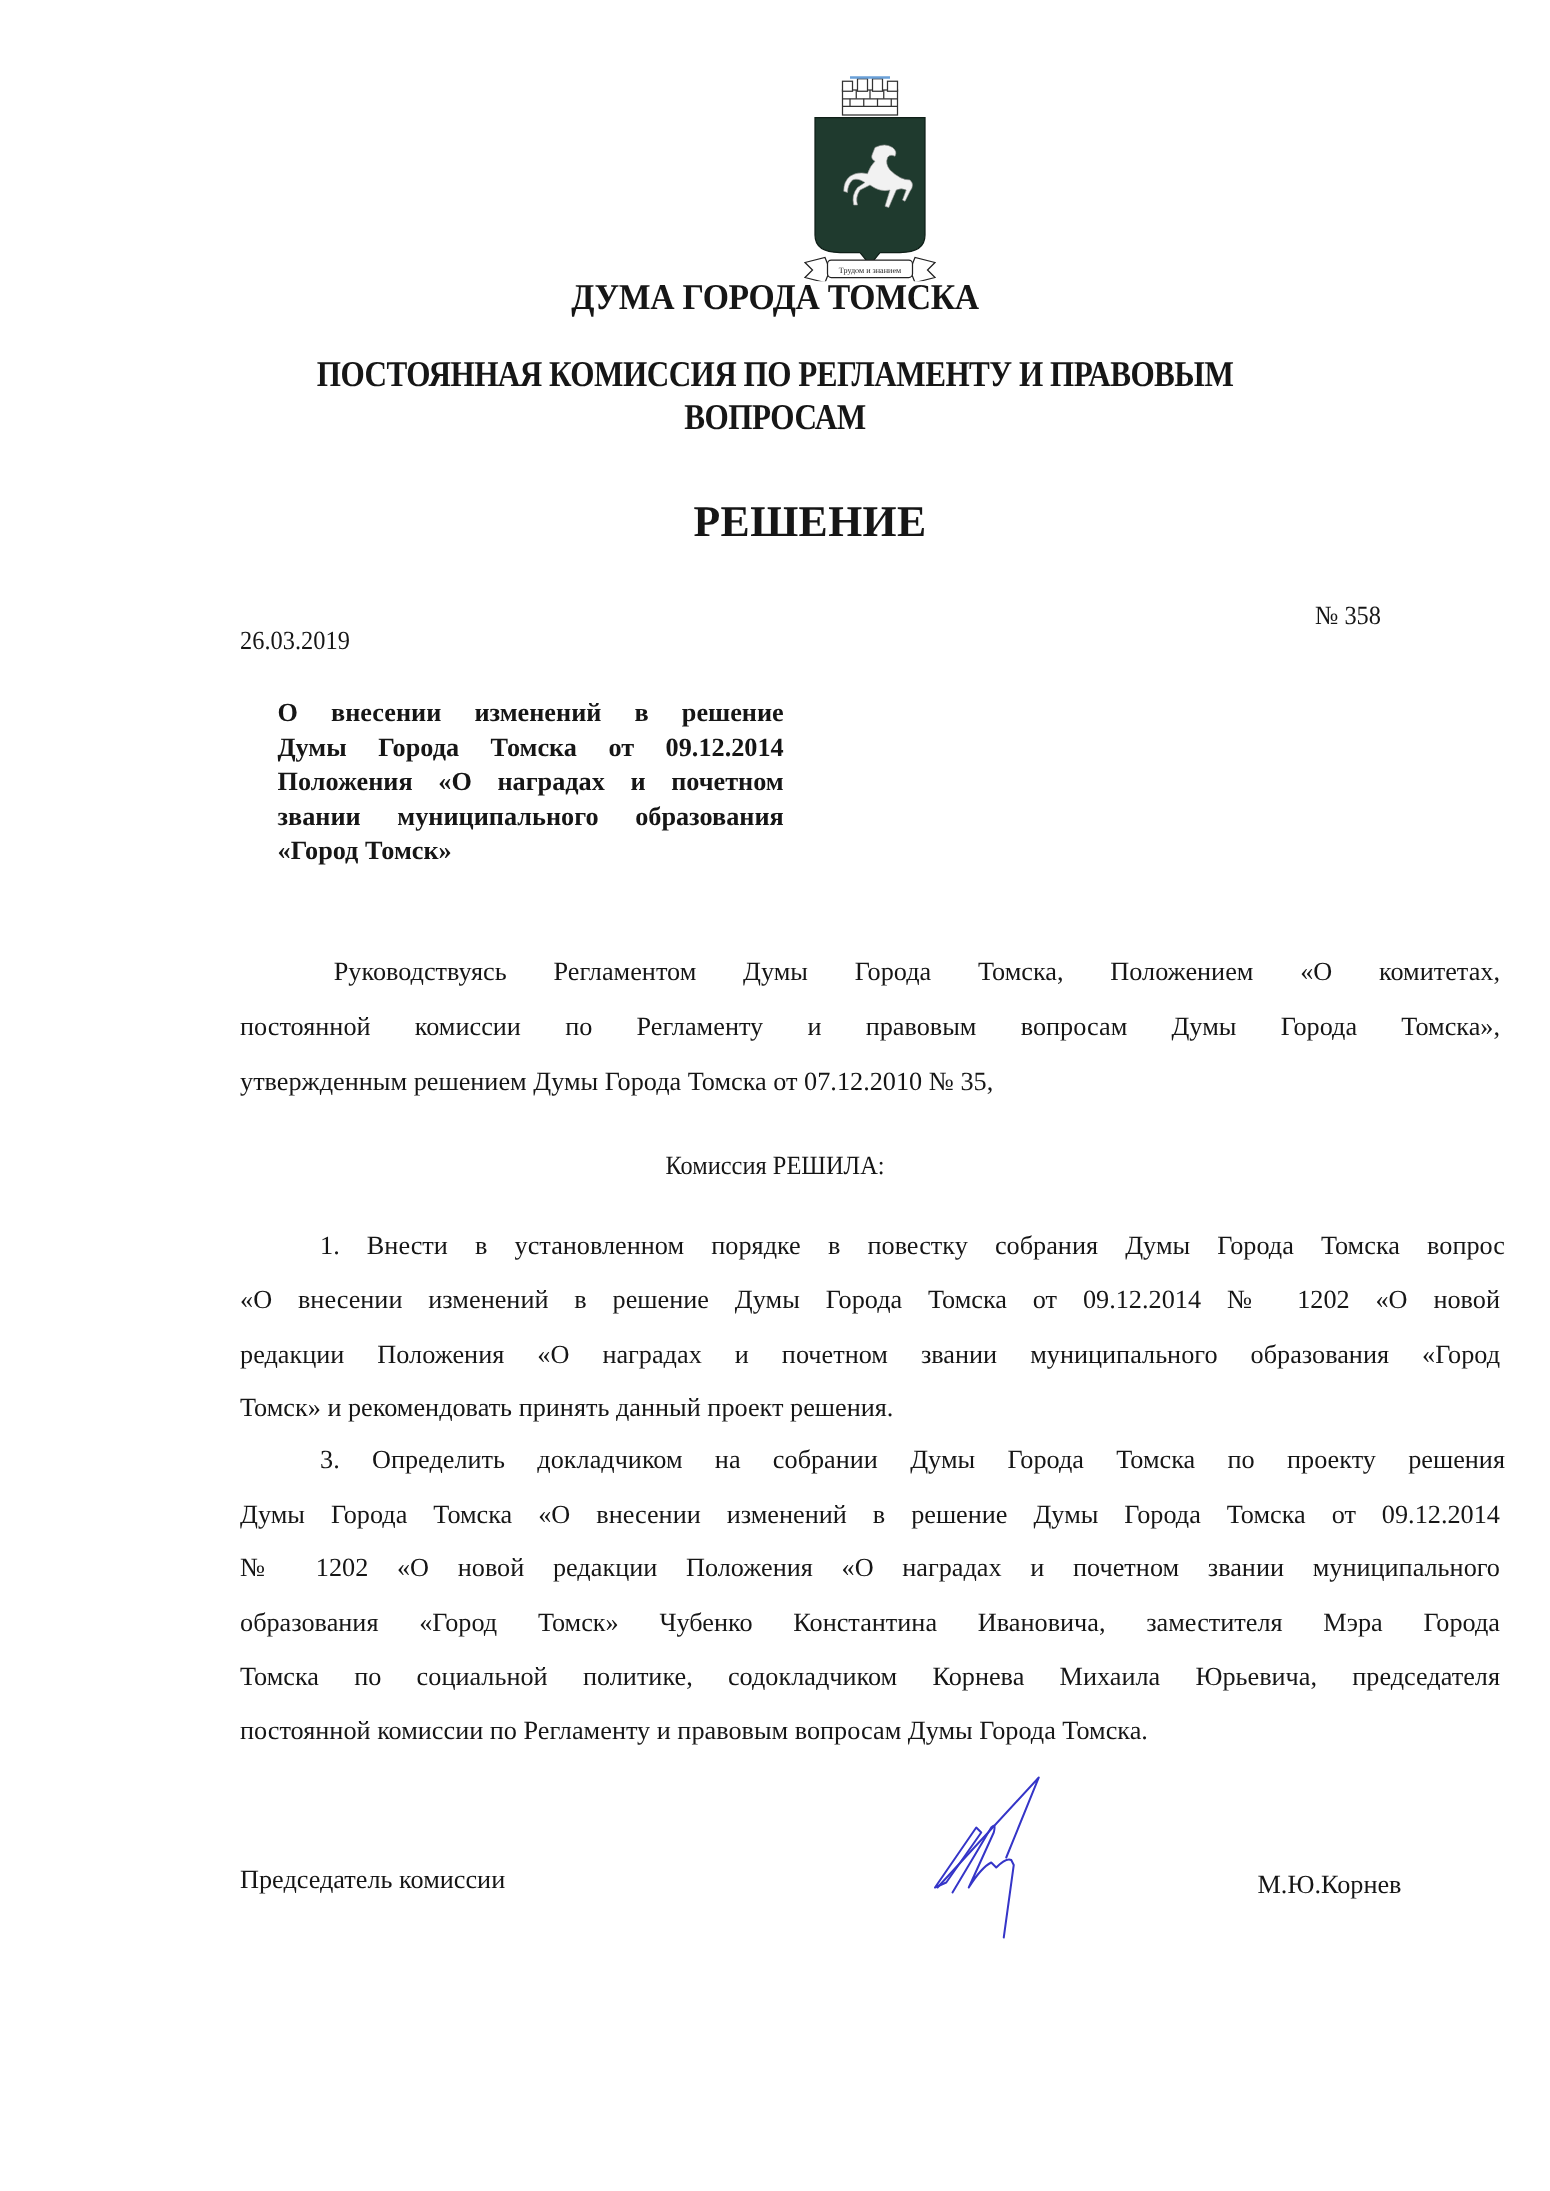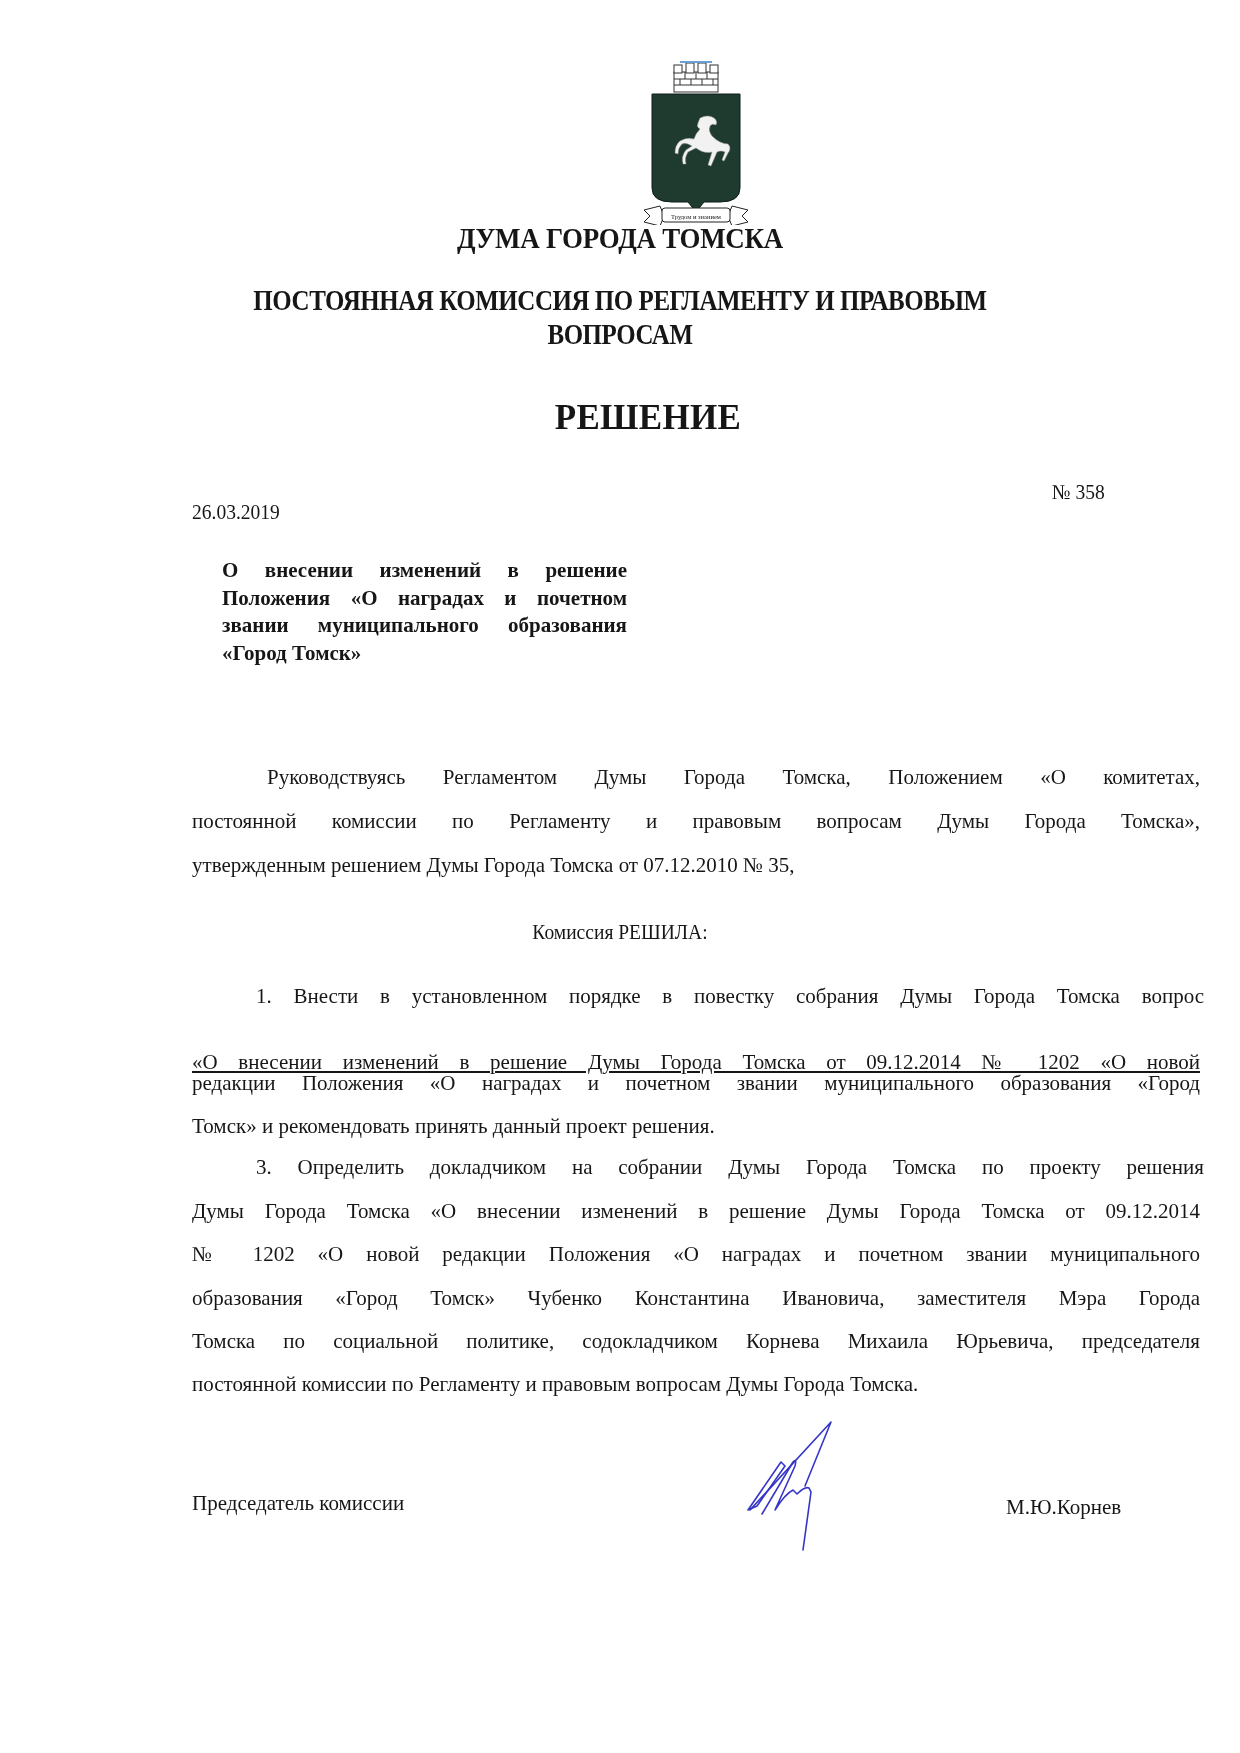--- a/index.html
+++ b/index.html
@@ -175,36 +175,37 @@
 <div id="org-title" class="abs center-line">ДУМА ГОРОДА ТОМСКА</div>
 <div id="committee-line1" class="abs center-line">ПОСТОЯННАЯ КОМИССИЯ ПО РЕГЛАМЕНТУ И ПРАВОВЫМ</div>
 <div id="committee-line2" class="abs center-line">ВОПРОСАМ</div>
 <div id="doc-type" class="abs center-line">РЕШЕНИЕ</div>
 
 <div id="date" class="abs">26.03.2019</div>
 <div id="doc-number" class="abs">№ 358</div>
 
 <div id="subject" class="abs">
   <span class="sline">О внесении изменений в решение</span>
+  <span class="sline">Думы Города Томска от 09.12.2014</span>
   <span class="sline">Положения «О наградах и почетном</span>
   <span class="sline">звании муниципального образования</span>
   <span class="sline last">«Город Томск»</span>
 </div>
 
 <div>
   <div class="body-line ind-pre" style="top:764px;">Руководствуясь Регламентом Думы Города Томска, Положением «О комитетах,</div>
   <div class="body-line" style="top:808px;">постоянной комиссии по Регламенту и правовым вопросам Думы Города Томска»,</div>
   <div class="body-line noj" style="top:852px;">утвержденным решением Думы Города Томска от 07.12.2010 № 35,</div>
 </div>
 
 <div id="decided" class="abs">Комиссия РЕШИЛА:</div>
 
 <div>
   <div class="body-line ind-item" style="top:983px;">1. Внести в установленном порядке в повестку собрания Думы Города Томска вопрос</div>
-  <div class="body-line" style="top:1049px;text-decoration:underline;">«О внесении изменений в решение Думы Города Томска от 09.12.2014 № 1202 «О новой</div>
+  <div class="body-line" style="top:1026px;">«О внесении изменений в решение Думы Города Томска от 09.12.2014 № 1202 «О новой</div>
   <div class="body-line" style="top:1070px;">редакции Положения «О наградах и почетном звании муниципального образования «Город</div>
   <div class="body-line noj" style="top:1113px;">Томск» и рекомендовать принять данный проект решения.</div>
 </div>
 
 <div>
   <div class="body-line ind-item" style="top:1154px;">3. Определить докладчиком на собрании Думы Города Томска по проекту решения</div>
   <div class="body-line" style="top:1198px;">Думы Города Томска «О внесении изменений в решение Думы Города Томска от 09.12.2014</div>
   <div class="body-line" style="top:1241px;">№ 1202 «О новой редакции Положения «О наградах и почетном звании муниципального</div>
   <div class="body-line" style="top:1285px;">образования «Город Томск» Чубенко Константина Ивановича, заместителя Мэра Города</div>
   <div class="body-line" style="top:1328px;">Томска по социальной политике, содокладчиком Корнева Михаила Юрьевича, председателя</div>

